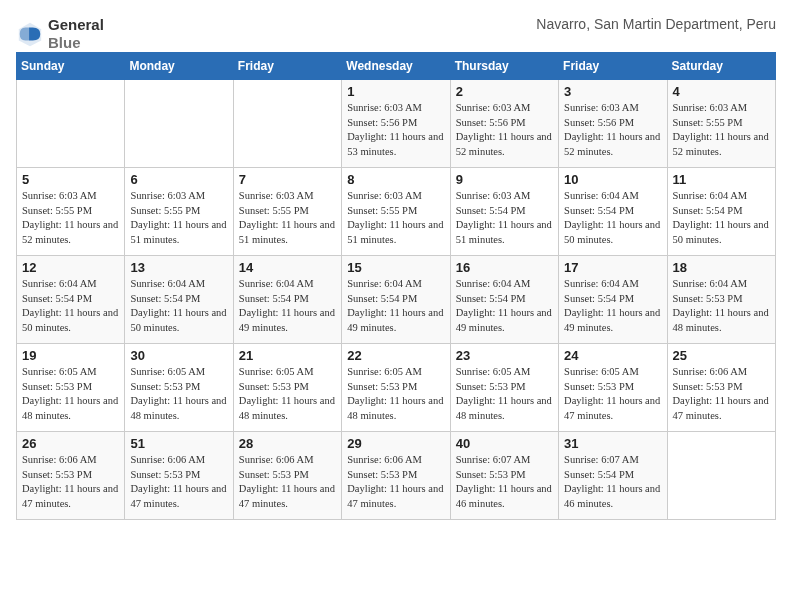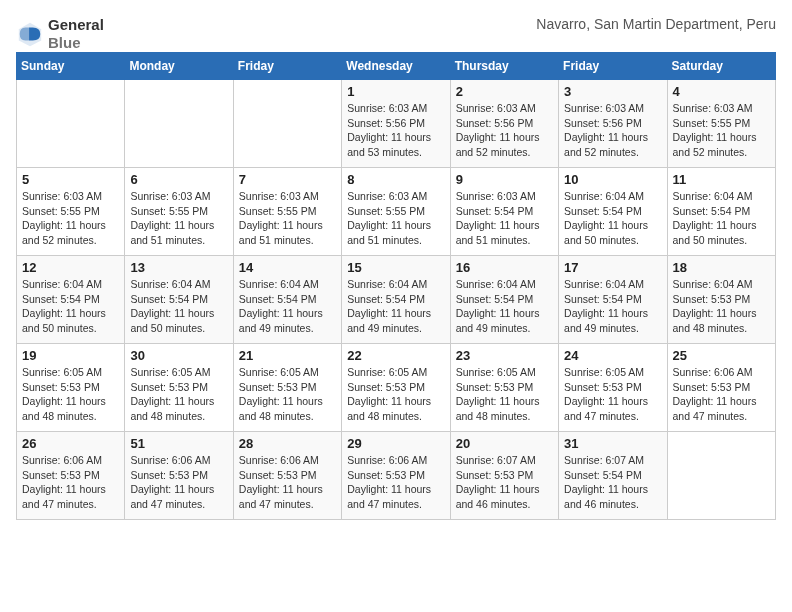--- a/index.html
+++ b/index.html
@@ -69,20 +69,21 @@
       font-weight: bold;
       font-size: 13px;
       color: #222;
       display: block;
       margin-bottom: 2px;
     }
     .day-info {
       color: #333;
       font-size: 10.5px;
       line-height: 1.4;
+      font-family: Liberation Serif, serif;
     }
     .empty { background-color: #fff !important; }
   </style>
 </head>
 <body>
 
 <div class="header">
   <div class="logo">
     <svg class="logo-icon" viewBox="0 0 30 30">
       <polygon points="15,3 27,10 27,22 15,28 3,22 3,10" fill="#2a6db5" opacity="0.15"></polygon>
@@ -294,21 +295,21 @@
 Sunset: 5:53 PM
 Daylight: 11 hours and 47 minutes.</div>
         </td>
         <td>
           <span class="day-number">29</span>
           <div class="day-info">Sunrise: 6:06 AM
 Sunset: 5:53 PM
 Daylight: 11 hours and 47 minutes.</div>
         </td>
         <td>
-          <span class="day-number">20</span>
+          <span class="day-number">40</span>
           <div class="day-info">Sunrise: 6:07 AM
 Sunset: 5:53 PM
 Daylight: 11 hours and 46 minutes.</div>
         </td>
         <td>
           <span class="day-number">31</span>
           <div class="day-info">Sunrise: 6:07 AM
 Sunset: 5:54 PM
 Daylight: 11 hours and 46 minutes.</div>
         </td>

